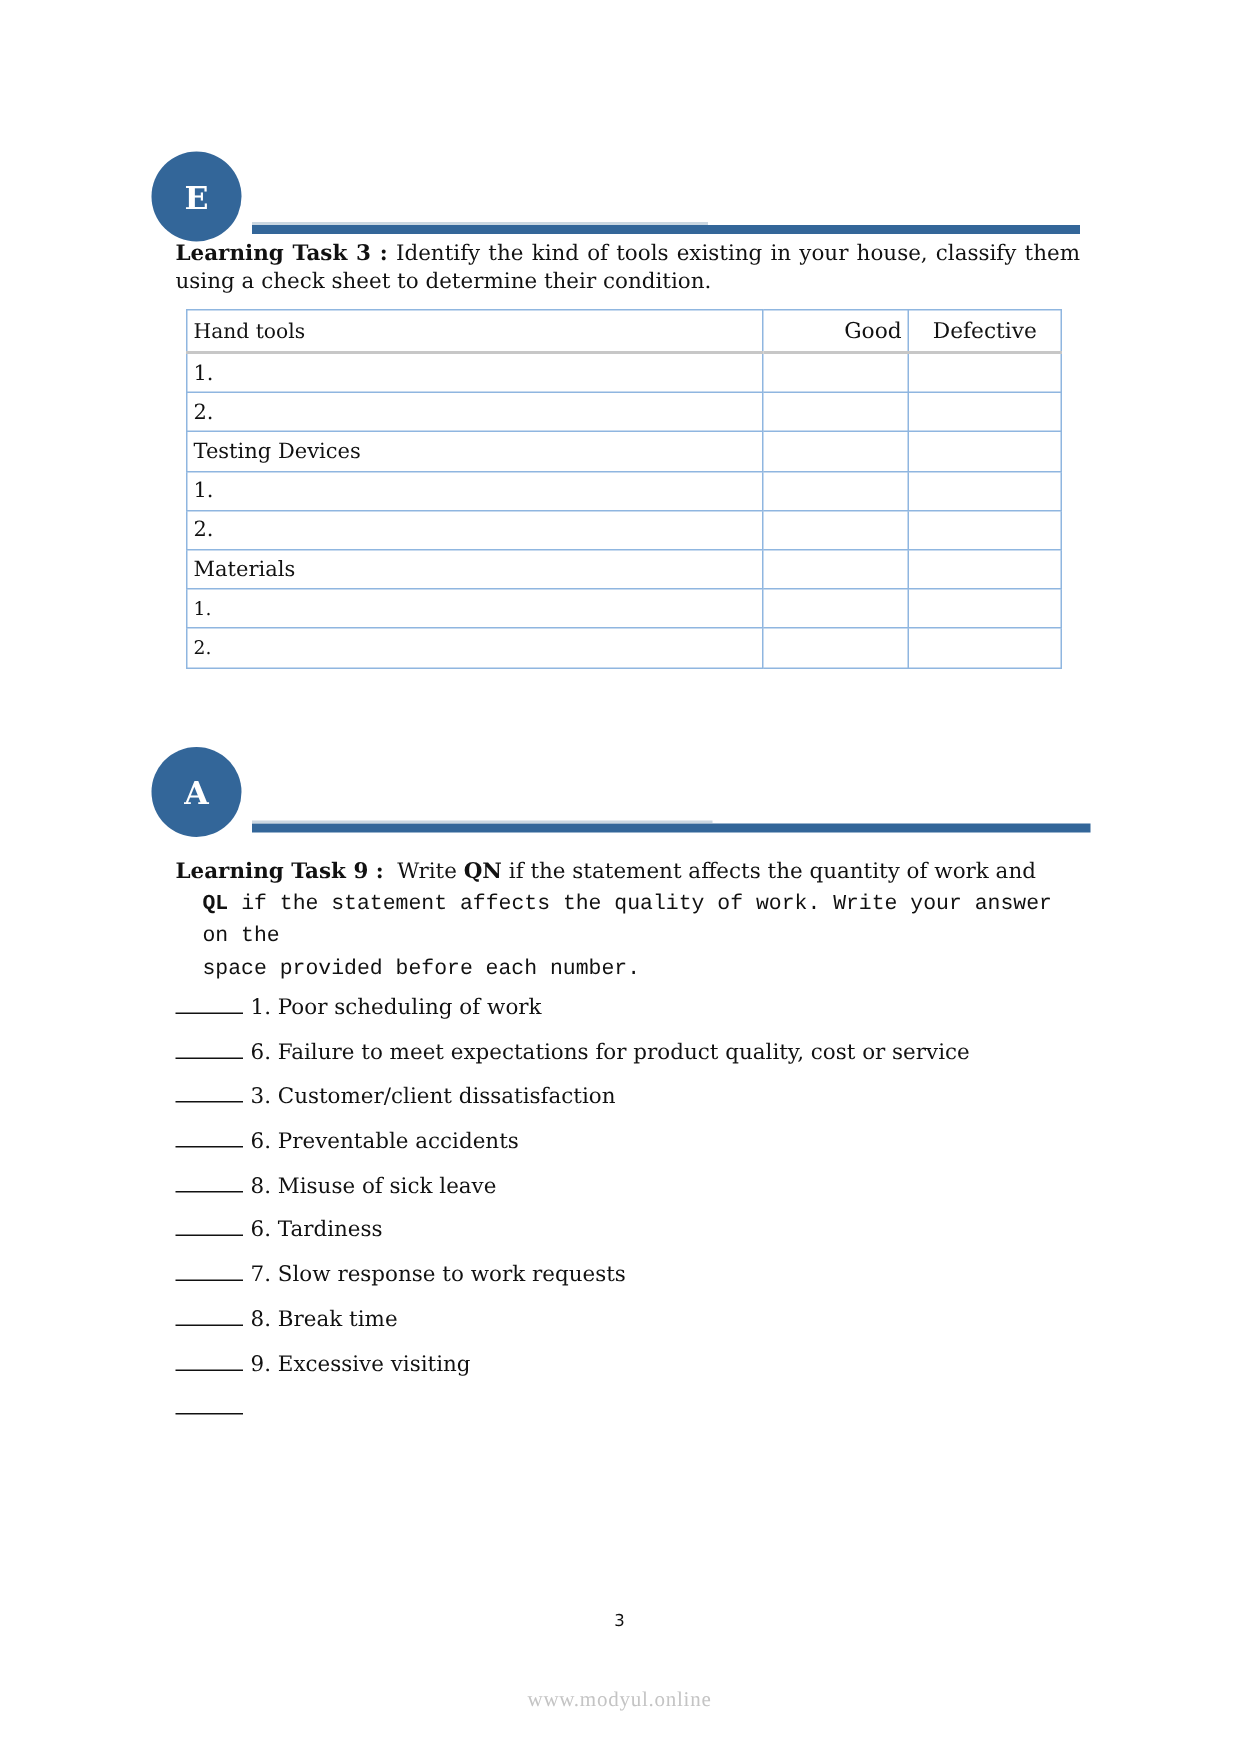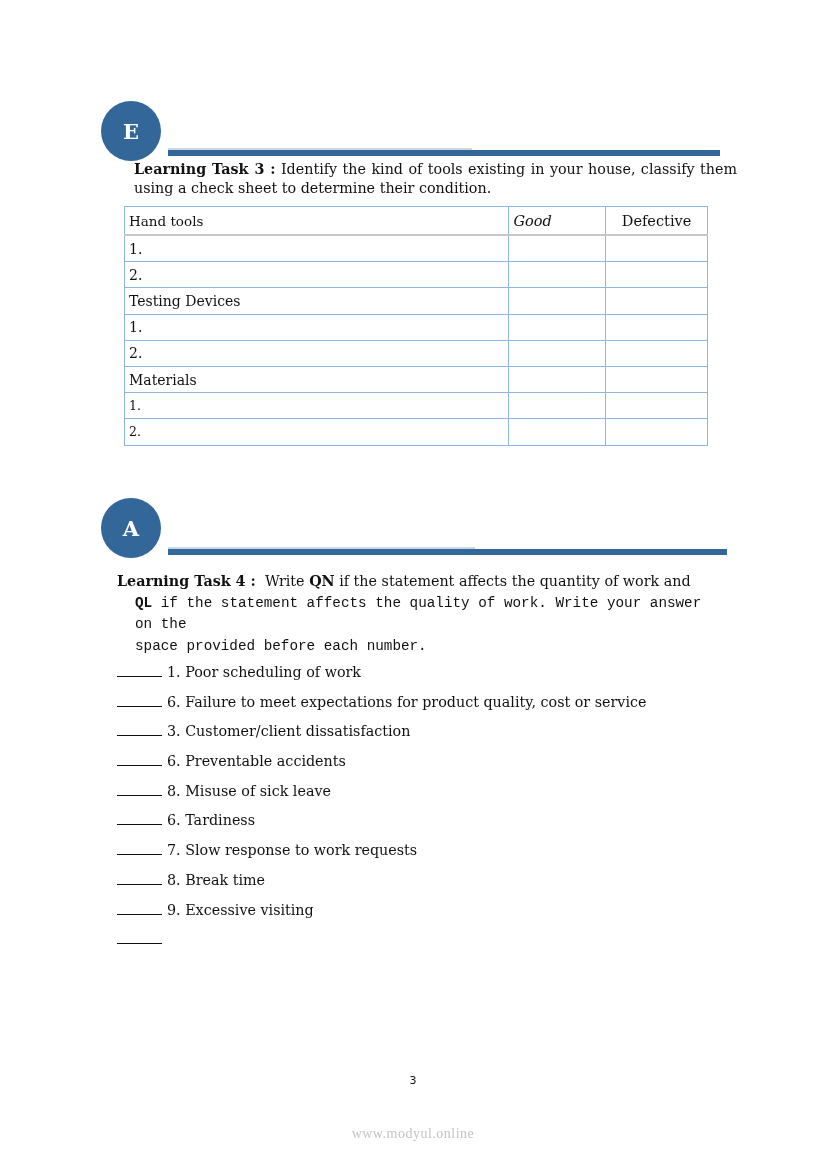--- a/index.html
+++ b/index.html
@@ -8,29 +8,29 @@
 
     .badge { position: absolute; width: 60px; height: 60px; border-radius: 50%;
              background: #336699; color: #fff; font-weight: bold; font-size: 21px;
              display: flex; align-items: center; justify-content: center;
              font-family: "DejaVu Serif", serif; }
     .bar { position: absolute; height: 6px; background: #336699; }
     .bar::before { content: ""; position: absolute; left: 0; top: -2px; width: 55%; height: 2px; background: #a9bccd; opacity: .6; }
 
     .task-para { position: absolute; font-size: 14.3px; line-height: 19px; }
     .task-para b { font-weight: bold; }
-    #task3-text { left: 134px; top: 160px; width: 603px; text-align: justify; }
+    #task3-text { left: 117px; top: 160px; width: 603px; text-align: justify; }
     #task4-text { left: 117px; top: 571px; width: 600px; line-height: 21.5px; }
     #task4-text .cont { display: block; padding-left: 18px; font-family: Liberation Mono, monospace; }
 
     table.check { position: absolute; left: 124px; top: 206px; width: 584px;
                   border-collapse: collapse; font-size: 14px; }
     table.check td { border: 1px solid #8fb6e0; height: 25.2px; padding: 0 4px; vertical-align: middle; }
     table.check td.c1 { width: 377px; }
-    table.check td.c2 { width: 88px; text-align: left; font-style: italic; }
+    table.check td.c2 { width: 88px; text-align: right; }
     table.check td.c3 { width: 93px; text-align: center; }
     table.check tr.head td { height: 27px; font-size: 13.5px; }
     table.check tr.head td.c2, table.check tr.head td.c3 { font-size: 14.5px; }
     table.check tr.head td { border-bottom: 2px solid #c7c7c7; }
     table.check tr.small td.c1 { font-size: 12.5px; }
 
     .items { position: absolute; left: 117px; top: 661px; font-size: 14.3px; }
     .item { height: 29.7px; line-height: 22px; white-space: nowrap; }
     .blank { display: inline-block; width: 45px; border-bottom: 1px solid #111; height: 14px; margin-right: 5px; vertical-align: baseline; }
 
@@ -101,21 +101,21 @@
   </tr>
 </tbody>
   </table>
 
 <div class="badge" style="left:101px; top:498px;">
   <span>A</span>
 </div>
 <div class="bar" style="left:168px; top:549px; width:559px;"></div>
 
 <div class="task-para" id="task4-text">
-  <b>Learning Task 4 :</b>&nbsp;
+  <b>Learning Task 9 :</b>&nbsp;
   <span>Write</span>
   <b>QN</b>
   <span>if the statement affects the quantity of work and</span>
   <span class="cont">
     <b>QL</b>
     <span>if the statement affects the quality of work. Write your answer on the</span>
   </span>
   <span class="cont">space provided before each number.</span>
 </div>
 

